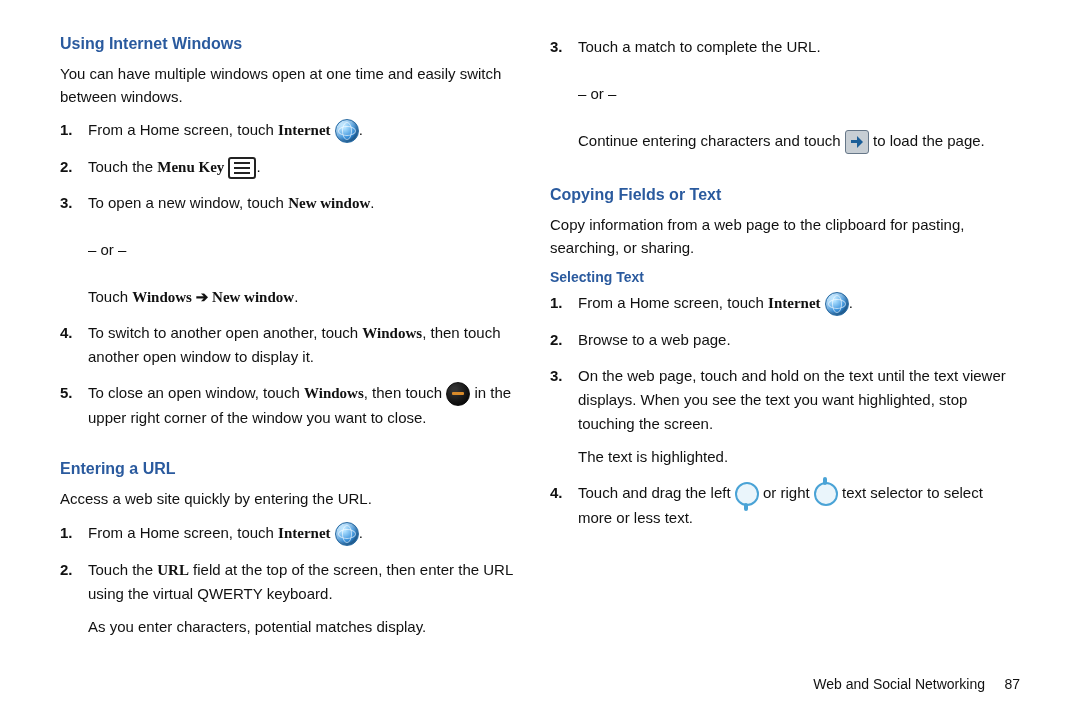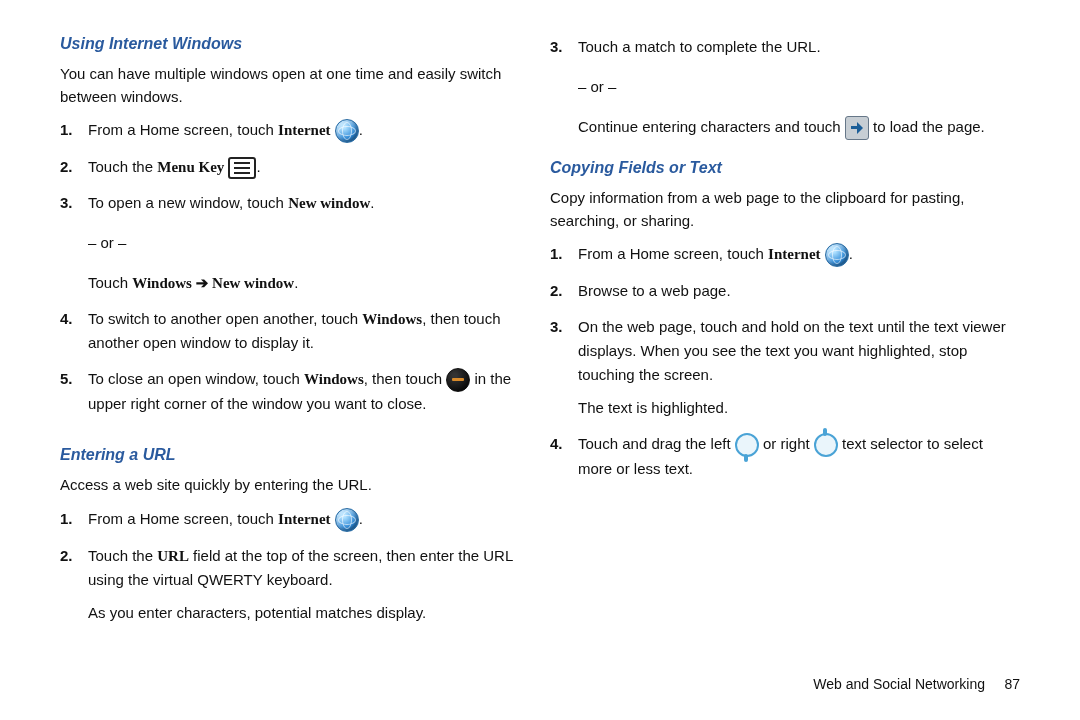--- a/index.html
+++ b/index.html
@@ -22,21 +22,20 @@
     height: 100%;
     position: relative;
   }
   .col {
     width: 50%;
     box-sizing: border-box;
     padding: 0 10px;
   }
   .subhead {
     color: #2a5a9e;
-    font-style: italic;
     font-weight: bold;
     font-size: 16px;
     margin: 0 0 10px 0;
   }
   .subsubhead {
     color: #2a5a9e;
     font-weight: bold;
     font-size: 14px;
     margin: 8px 0 6px 0;
   }
@@ -54,21 +53,21 @@
     margin: 0 0 12px 0;
     line-height: 1.6;
   }
   ol.numlist > li > .num {
     position: absolute;
     left: -28px;
     font-weight: bold;
   }
   .bold { font-weight: bold; font-family: Liberation Serif, serif; }
   .or {
-    margin: 16px 0;
+    margin: 23px 0;
   }
   .footer {
     position: absolute;
     bottom: 28px;
     right: 60px;
     font-size: 14px;
   }
   
   .icon {
     display: inline-block;
@@ -213,23 +212,24 @@
       <li>
         <span class="num">3.</span>
         <span>Touch a match to complete the URL.</span>
         <div class="or">– or –</div>
         <span>Continue entering characters and touch </span>
         <span class="gobtn"></span>
         <span> to load the page.</span>
       </li>
     </ol>
 
-    <div class="subhead" style="margin-top:19px">Copying Fields or Text</div>
+    <div class="subhead" style="margin-top:32px">Copying Fields or Text</div>
     <p>Copy information from a web page to the clipboard for pasting, searching, or sharing.</p>
 
+    <div class="subsubhead">Selecting Text</div>
     <ol class="numlist">
       <li>
         <span class="num">1.</span>
         <span>From a Home screen, touch </span><span class="bold">Internet</span>
         <span class="icon globe"></span><span>.</span>
       </li>
       <li>
         <span class="num">2.</span>
         <span>Browse to a web page.</span>
       </li>

